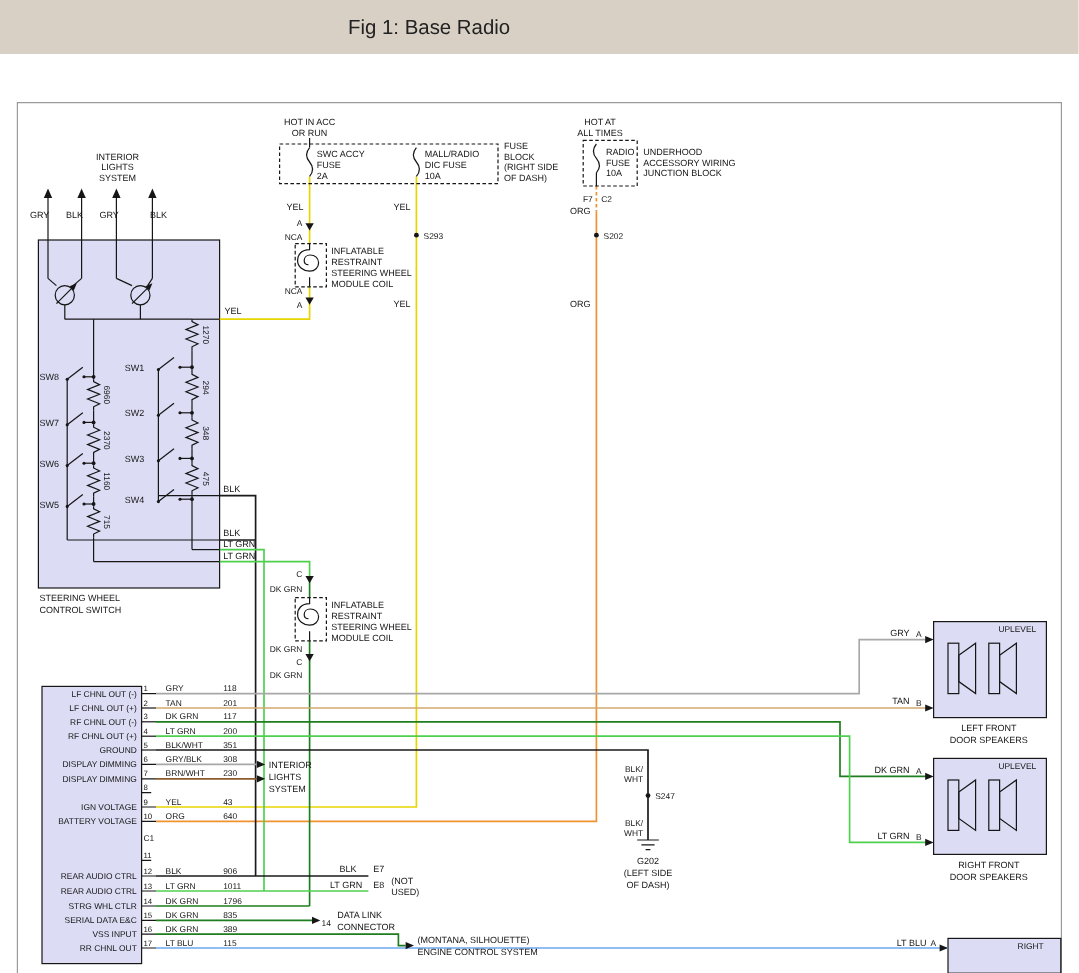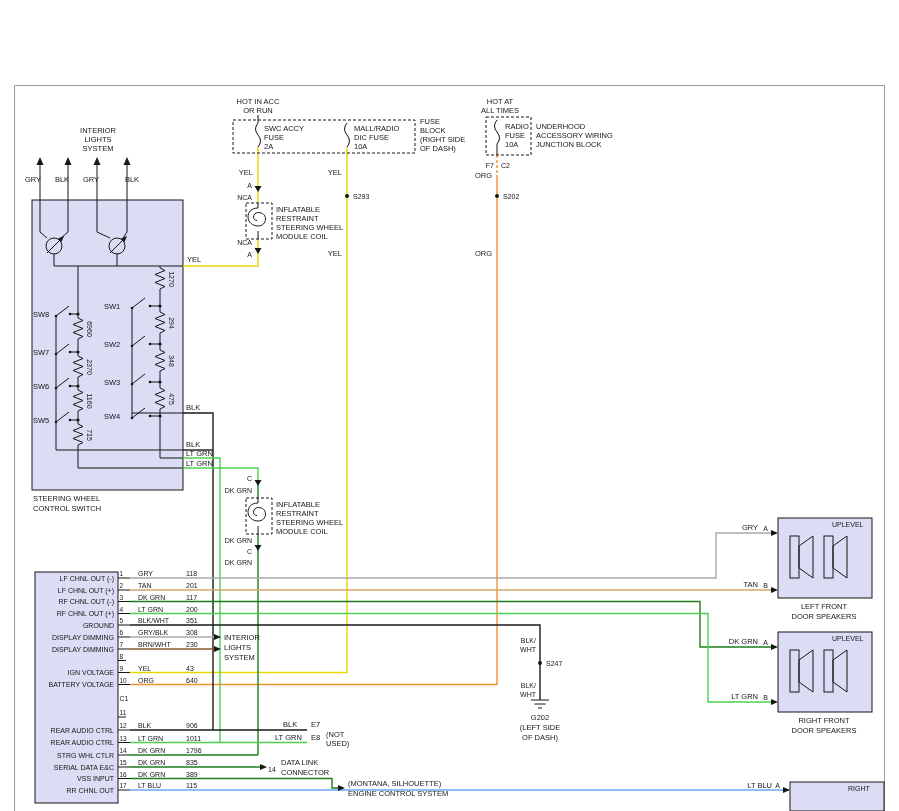--- a/index.html
+++ b/index.html
@@ -21,20 +21,23 @@
   .w{fill:none;stroke-width:1.4;}
   .wyel{stroke:#e6d500;} .worg{stroke:#f29130;} .wgry{stroke:#a8a8a8;}
   .wtan{stroke:#d2a96e;} .wdkg{stroke:#1e7d1e;} .wltg{stroke:#4ed04e;}
   .wltb{stroke:#6aa7f0;} .wblk{stroke:#1a1a1a;} .wbrn{stroke:#8b5a2b;}
   .odash{stroke-dasharray:3 2;}
 </style>
 </head>
 <body>
 
 <div class="page">
+  <div class="header">
+    <span>Fig 1: Base Radio</span>
+  </div>
 
   <svg width="899" height="811" viewBox="0 0 899 811">
 
     <path class="border" d="M14.5,811 V85.5 H884.5 V811"></path>
 
     <rect class="box" x="32" y="200" width="151" height="290"></rect>
     <rect class="box" x="35" y="572" width="83" height="231"></rect>
     <rect class="box" x="778" y="518" width="94" height="80"></rect>
     <rect class="box" x="778" y="632" width="94" height="80"></rect>
     <rect class="box" x="790" y="782" width="94" height="29"></rect>

